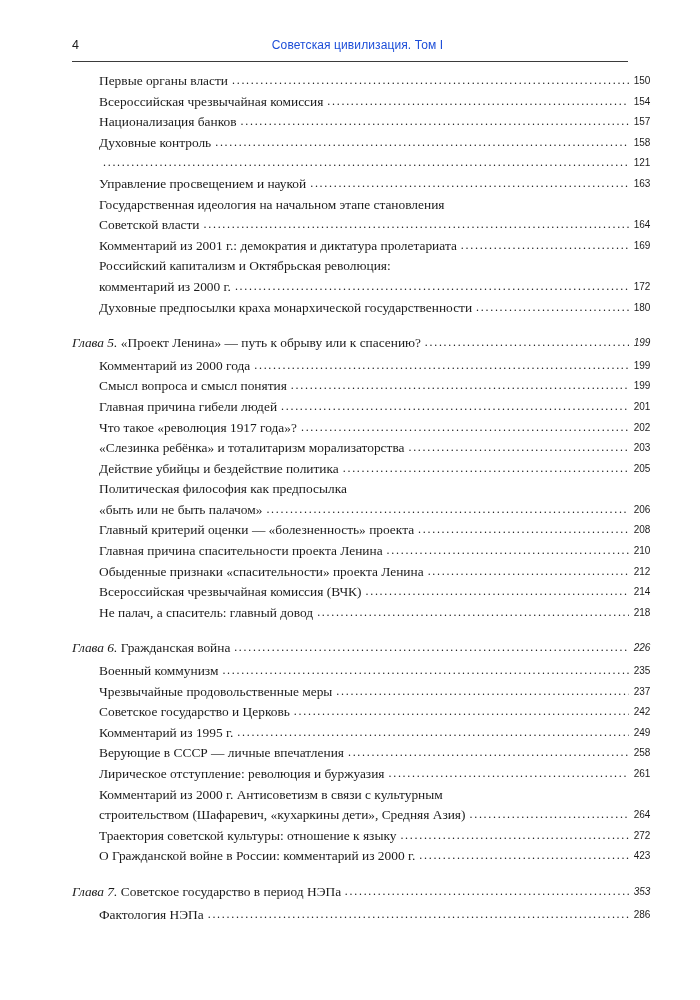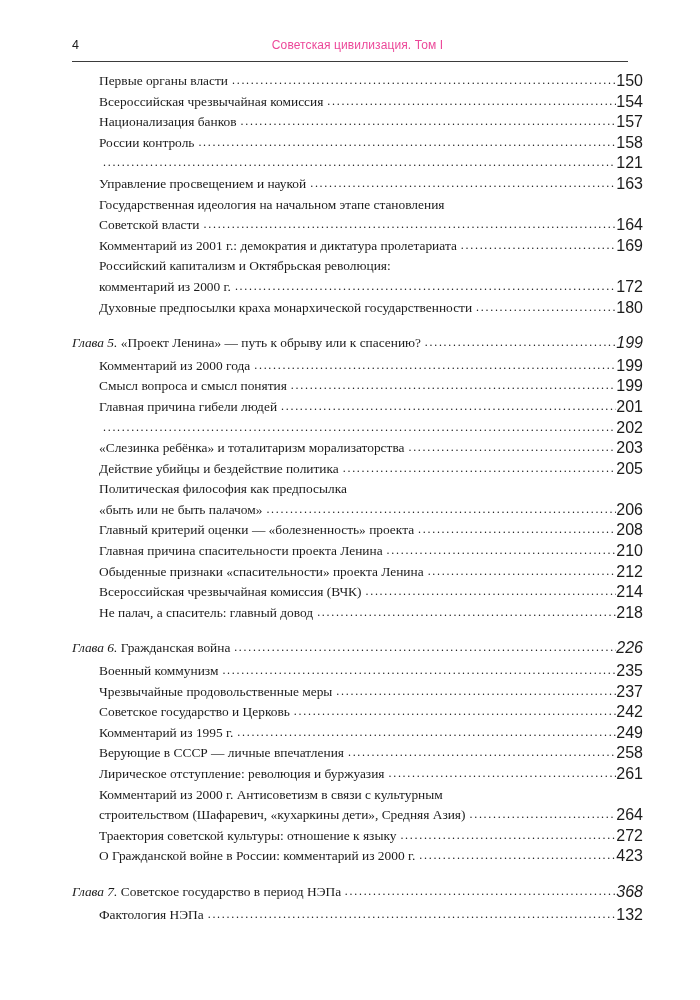--- a/index.html
+++ b/index.html
@@ -32,29 +32,29 @@
     font-family: "Liberation Sans", sans-serif;
     font-size: 12.5px;
     color: #1b1b1b;
   }
   .running-title {
     flex: 1;
     text-align: center;
     font-family: "Liberation Sans", sans-serif;
     font-size: 12px;
     letter-spacing: 0.1px;
-    color: #ec4899;
+    color: #1d4ed8;
     margin-left: -30px;
   }
   .rule {
     margin: 9px 72px 0 72px;
     border-top: 1px solid #3b3b3b;
   }
   .toc {
-    padding: 9px 57px 0 72px;
+    padding: 9px 45px 0 72px;
   }
   .entry {
     display: block;
     position: relative;
     font-size: 13.4px;
     line-height: 20.6px;
     margin: 0;
   }
   .entry .row {
     display: flex;
@@ -73,21 +73,21 @@
     font-size: 12px;
     color: #1b1b1b;
     padding: 0 3px 0 4px;
     transform: translateY(-1px);
   }
   .entry .page-no {
     flex: 0 0 auto;
     text-align: center;
     min-width: 26px;
     font-family: "Liberation Sans", sans-serif;
-    font-size: 16px;
+    font-size: 10px;
   }
   
   .lvl-chapter {
     margin-left: 0;
     font-style: italic;
   }
   .lvl-chapter .text { font-style: normal; }
   .lvl-chapter .ch-name { font-style: italic; margin-top: 28px; }
   .lvl-1 { margin-left: 27px; }
   .gap-before { margin-top: 15px; }
@@ -122,21 +122,21 @@
       </div>
       <div class="entry lvl-1">
         <div class="row">
           <span class="text">Национализация банков</span>
           <span class="dots">..............................................................................................................................................</span>
           <span class="page-no">157</span>
         </div>
       </div>
       <div class="entry lvl-1">
         <div class="row">
-          <span class="text">России контроль</span>
+          <span class="text">Духовные контроль</span>
           <span class="dots">..............................................................................................................................................</span>
           <span class="page-no">158</span>
         </div>
       </div>
       <div class="entry lvl-1">
         <div class="row">
           <span class="dots">..............................................................................................................................................</span>
           <span class="page-no">121</span>
         </div>
       </div>
@@ -204,20 +204,21 @@
       </div>
       <div class="entry lvl-1">
         <div class="row">
           <span class="text">Главная причина гибели людей</span>
           <span class="dots">..............................................................................................................................................</span>
           <span class="page-no">201</span>
         </div>
       </div>
       <div class="entry lvl-1">
         <div class="row">
+          <span class="text">Что такое «революция 1917 года»?</span>
           <span class="dots">..............................................................................................................................................</span>
           <span class="page-no">202</span>
         </div>
       </div>
       <div class="entry lvl-1">
         <div class="row">
           <span class="text">«Слезинка ребёнка» и тоталитаризм морализаторства</span>
           <span class="dots">..............................................................................................................................................</span>
           <span class="page-no">203</span>
         </div>
@@ -344,25 +345,25 @@
         <div class="row">
           <span class="text">О Гражданской войне в России: комментарий из 2000 г.</span>
           <span class="dots">..............................................................................................................................................</span>
           <span class="page-no">423</span>
         </div>
       </div>
       <div class="entry lvl-chapter gap-before gap-after">
         <div class="row">
           <span class="text"><span class="ch-name">Глава 7.</span><span> Советское государство в период НЭПа</span></span>
           <span class="dots">..............................................................................................................................................</span>
-          <span class="page-no">368</span>
+          <span class="page-no">353</span>
         </div>
       </div>
       <div class="entry lvl-1">
         <div class="row">
           <span class="text">Фактология НЭПа</span>
           <span class="dots">..............................................................................................................................................</span>
-          <span class="page-no">132</span>
+          <span class="page-no">286</span>
         </div>
       </div>
     </div>
 
 </div>
 
 </body></html>

